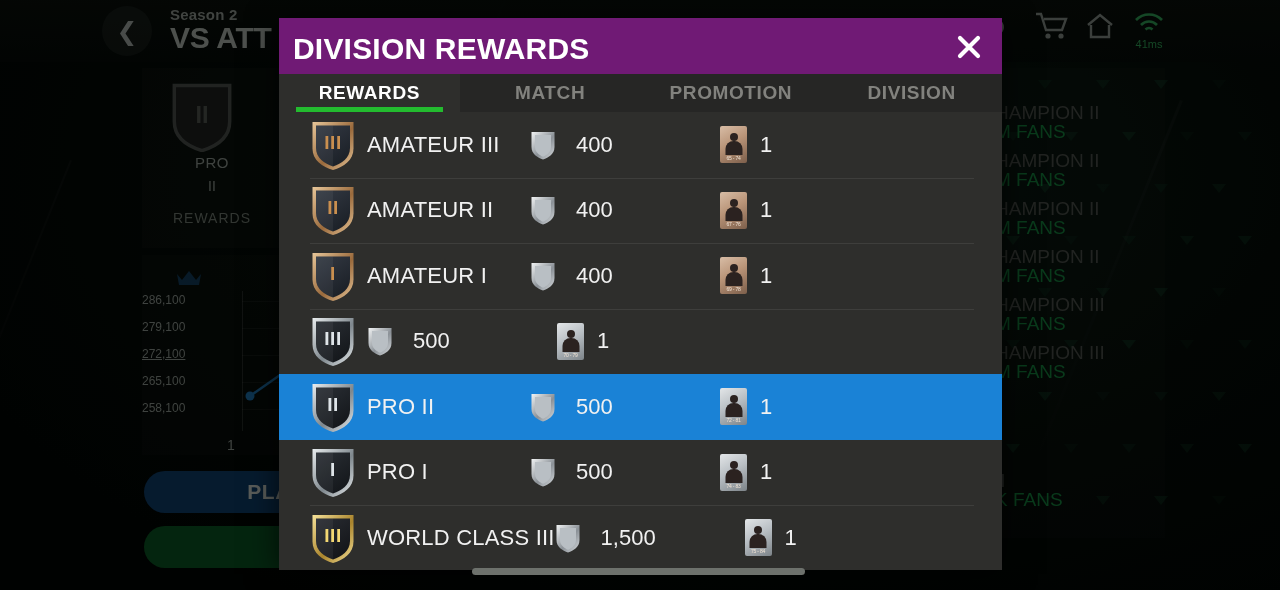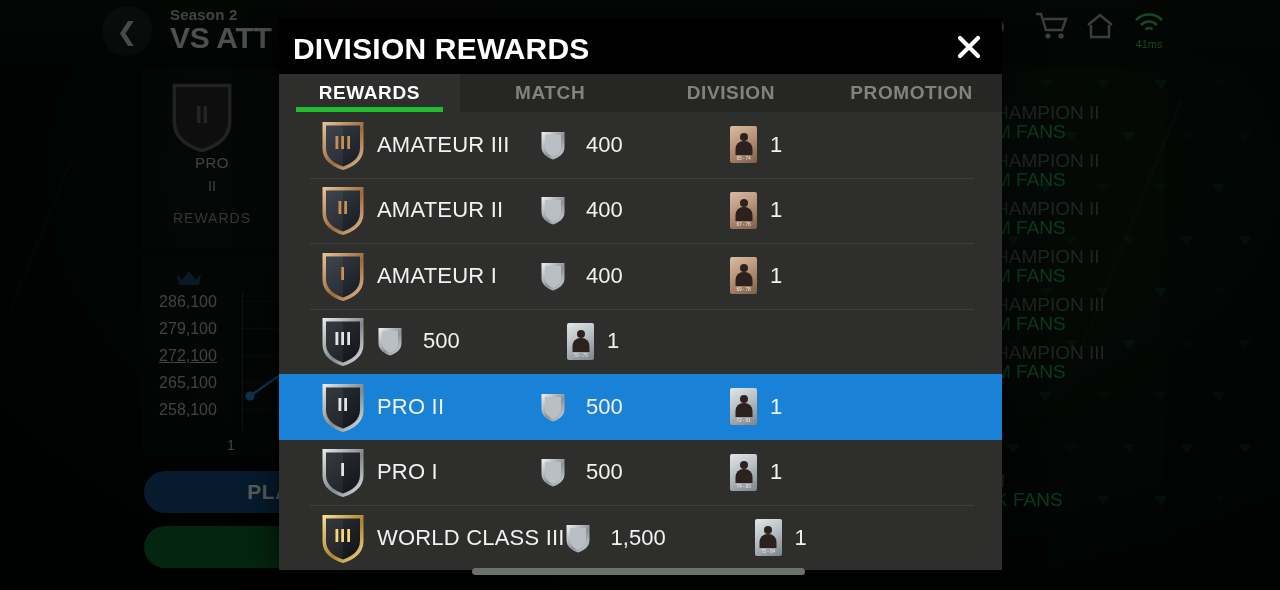--- a/index.html
+++ b/index.html
@@ -90,22 +90,22 @@
   }
   #rank-progress i { display: block; height: 100%; width: 35%; background: #1f6fb0; }
 
   
   #chart-panel {
     position: absolute; left: 142px; top: 255px; width: 290px; height: 200px;
     background: rgba(255,255,255,0.018);
   }
   #chart-icon { position: absolute; left: 175px; top: 268px; opacity: .8; }
   .chart-ylabel {
-    position: absolute; right: 0; width: 90px; text-align: center;
-    color: #8d958e; font-size: 16px;
+    position: absolute; right: 0; width: 90px; text-align: left;
+    color: #8d958e; font-size: 12px;
   }
   #chart-plot { position: absolute; left: 100px; top: 36px; width: 180px; height: 140px; }
   .chart-grid { position: absolute; left: 0; width: 100%; height: 1px; background: rgba(255,255,255,0.05); }
   #chart-axis { position: absolute; left: 0; top: 0; width: 1px; height: 140px; background: rgba(255,255,255,0.12); }
   #chart-xlabel { position: absolute; left: 85px; top: 182px; color: #8d958e; font-size: 14px; }
 
   
   .big-btn {
     position: absolute; left: 144px; width: 300px; height: 42px;
     border-radius: 21px; display: flex; align-items: center; justify-content: center;
@@ -133,21 +133,21 @@
 
   
   #scrim { position: absolute; inset: 0; background: rgba(0,0,0,0.55); }
   #modal {
     position: absolute; left: 279px; top: 18px; width: 723px; height: 552px;
     background: #2e2e2c;
     display: flex; flex-direction: column;
     box-shadow: 0 4px 30px rgba(0,0,0,.7);
     overflow: hidden;
   }
-  #modal-header { position: relative; height: 56px; flex: 0 0 56px; background: #000000; }
+  #modal-header { position: relative; height: 56px; flex: 0 0 56px; background: #701a75; }
   #modal-title {
     position: absolute; left: 14px; top: 14px;
     font-size: 30px; font-weight: bold; color: #ffffff; letter-spacing: .2px;
   }
   #close-btn {
     position: absolute; right: 14px; top: 10px; width: 38px; height: 38px;
     display: flex; align-items: center; justify-content: center;
   }
 
   #tabs { display: flex; height: 38px; flex: 0 0 38px; background: #262625; }
@@ -156,21 +156,21 @@
     font-size: 19px; font-weight: bold; letter-spacing: .6px; color: #82827e;
   }
   .tab.active { color: #ffffff; background: #2e2e2c; }
   .tab.active .tab-underline {
     position: absolute; left: 17px; right: 17px; bottom: 0; height: 5px; background: #23bb2f;
   }
 
   #rows { position: relative; flex: 1 1 auto; overflow: hidden; }
   .row {
     position: relative; height: 65.5px; display: flex; align-items: center;
-    padding-left: 41px;
+    padding-left: 31px;
   }
   .row + .row::before {
     content: ""; position: absolute; left: 31px; right: 28px; top: 0; height: 1px;
     background: rgba(255,255,255,0.08);
   }
   .row.selected { background: #1a82d6; }
   .row.selected + .row::before { background: transparent; }
   .row.selected::before { background: transparent !important; }
 
   .cell-badge { width: 57px; flex: 0 0 57px; display: flex; align-items: center; }
@@ -405,24 +405,24 @@
 
     <div id="tabs">
         <div class="tab active">
           <span>REWARDS</span>
           <span class="tab-underline"></span>
         </div>
         <div class="tab">
           <span>MATCH</span>
         </div>
         <div class="tab">
+          <span>PROMOTION</span>
+        </div>
+        <div class="tab">
           <span>DIVISION</span>
-        </div>
-        <div class="tab">
-          <span>PROMOTION</span>
         </div>
       </div>
 
     <div id="rows">
         <div class="row">
           <div class="cell-badge">
             <div class="shield">
   <svg class="sv" viewBox="0 0 46 52" width="46" height="52">
     <defs>
       <linearGradient id="rim0" x1="0" y1="0" x2="1" y2="1">

